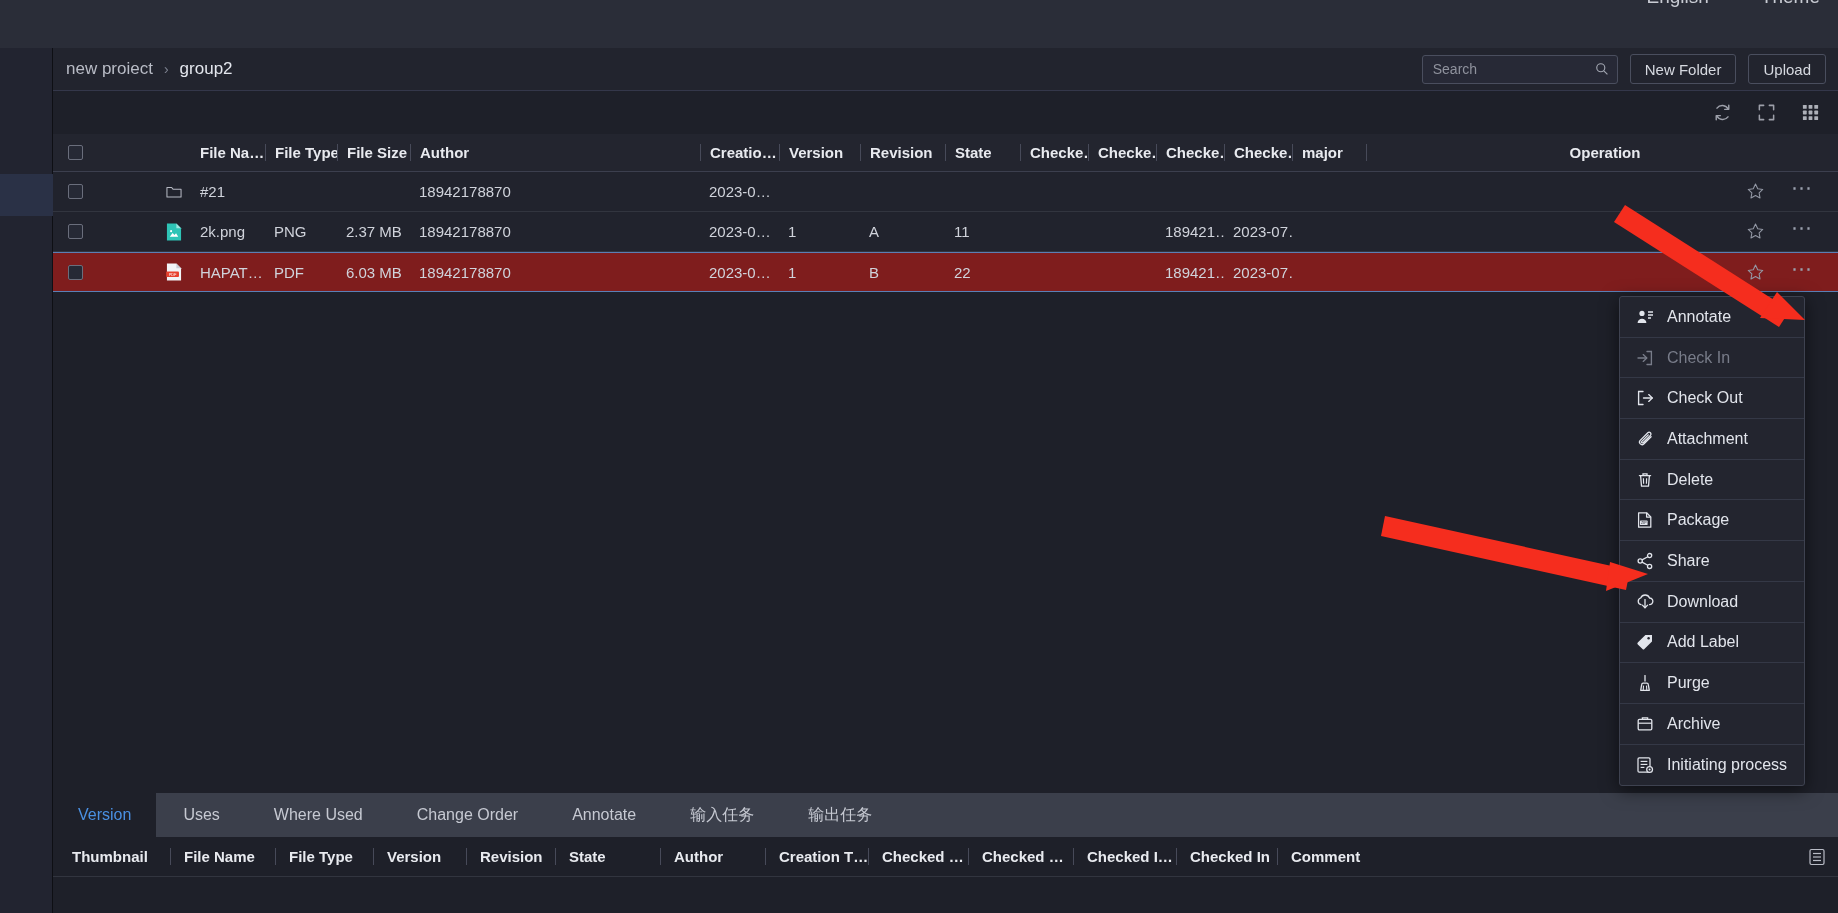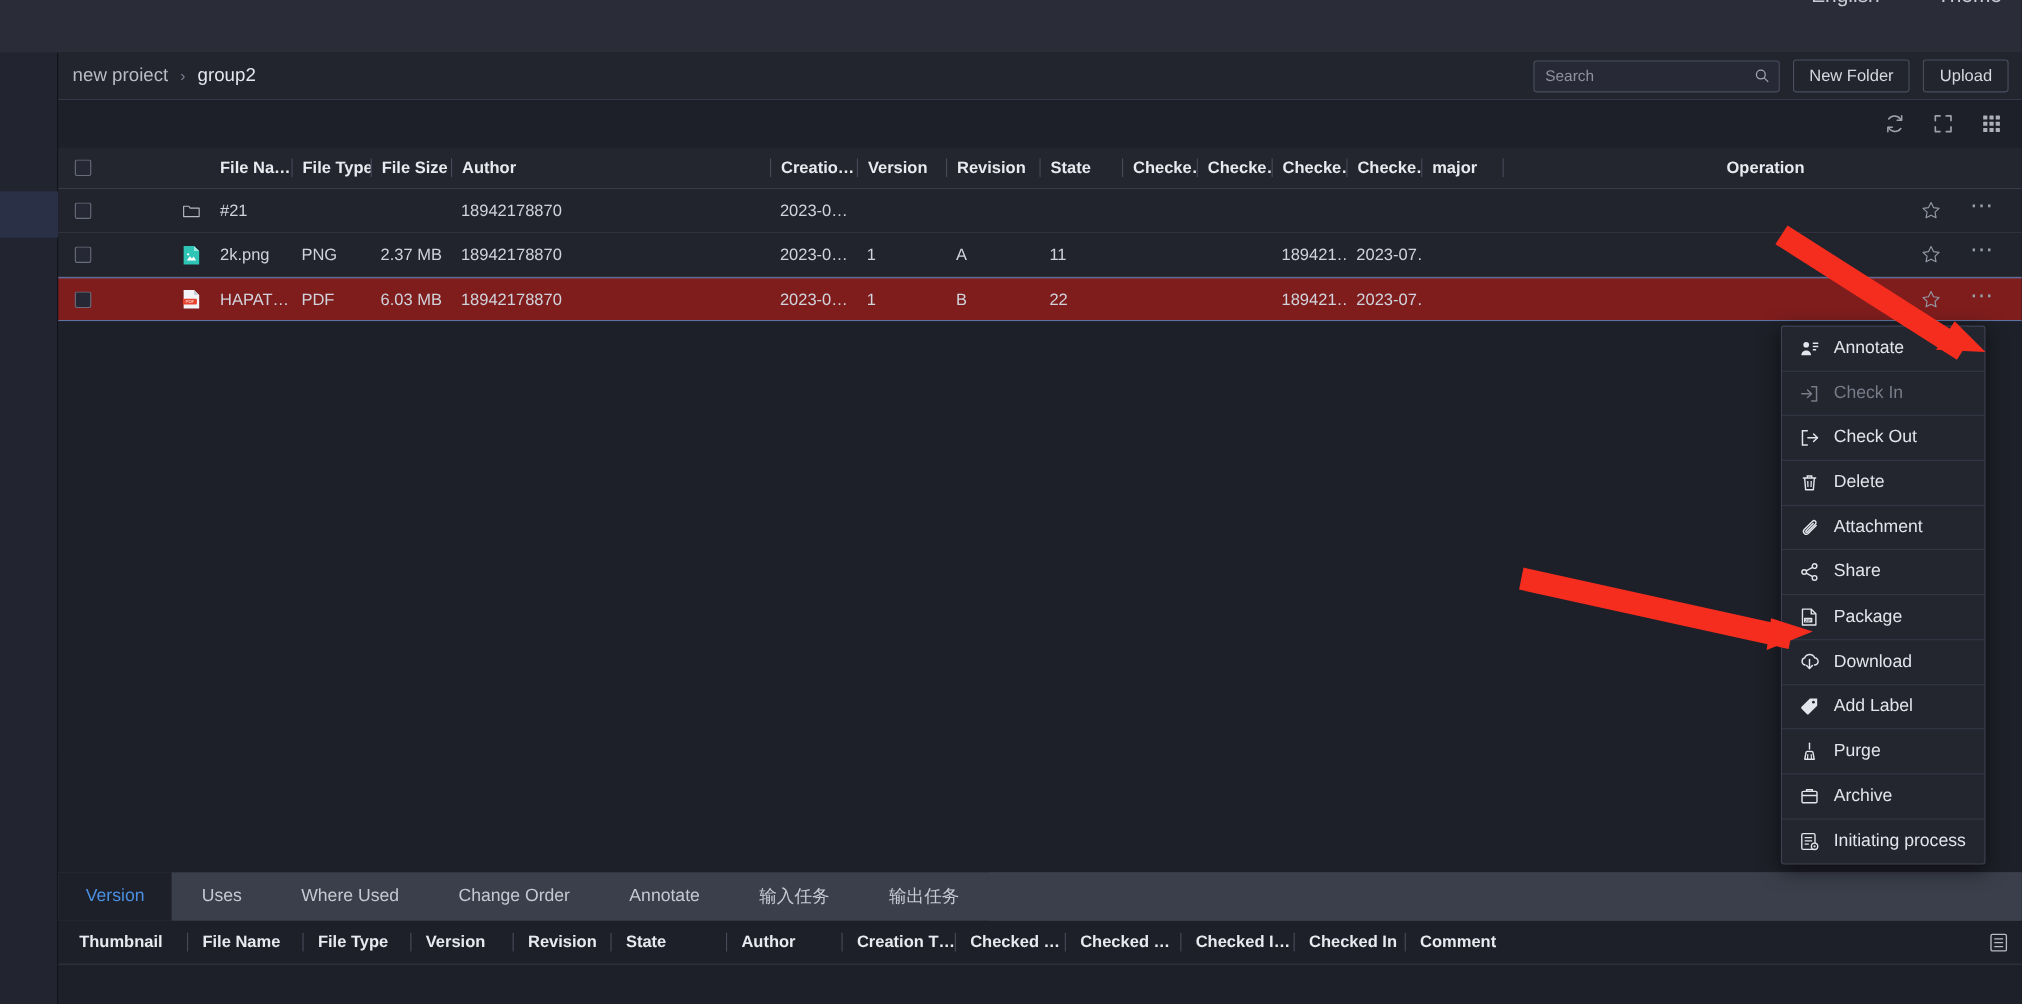--- a/index.html
+++ b/index.html
@@ -48,21 +48,21 @@
     display: flex; align-items: center; padding: 0 12px 0 13px;
     background: #22242e;
   }
   .crumb { font-size: 17px; color: #b9bcc6; cursor: pointer; }
   .crumb.current { color: #e4e7ee; }
   .crumb-sep {
     font-size: 14px; color: #7e8290; margin: 0 11px; user-select: none;
   }
   .crumb-spacer { flex: 1; }
   .searchbox {
-    position: relative; width: 224px; height: 29px;
+    position: relative; width: 196px; height: 29px;
     border: 1px solid #4a4e5e; border-radius: 3px;
     background: #272936; display: flex; align-items: center;
     padding: 0 26px 0 10px;
   }
   .searchbox input {
     border: 0; outline: 0; background: transparent; width: 100%;
     color: #d6d9e0; font-size: 14px; font-family: "Liberation Sans", sans-serif;
   }
   .searchbox input::placeholder { color: #8f929d; }
   .search-icon {
@@ -479,61 +479,61 @@
         </svg>
       </span>
       <span>Check Out</span>
     </div>
 
 
 
     <div class="mi">
       <span class="mi-ic">
         <svg width="18" height="18" viewBox="0 0 18 18">
+          <path d="M14.3 5.1L7 12.4a2.55 2.55 0 0 1-3.6-3.6l7.6-7.6a1.8 1.8 0 0 1 2.6 2.6l-7.3 7.3a.9.9 0 0 1-1.3-1.3l6.5-6.5" fill="none" stroke="#e2e5ec" stroke-width="1.3" stroke-linecap="round" stroke-linejoin="round" transform="translate(0.8,1.6)"></path>
+        </svg>
+      </span>
+      <span>Attachment</span>
+    </div>
+
+    <div class="mi">
+      <span class="mi-ic">
+        <svg width="18" height="18" viewBox="0 0 18 18">
           <path d="M3.4 4.6h11.2M7 4.6V2.8h4v1.8" fill="none" stroke="#e2e5ec" stroke-width="1.3" stroke-linecap="round"></path>
           <path d="M4.6 4.6l.9 10.6h7l.9-10.6" fill="none" stroke="#e2e5ec" stroke-width="1.3" stroke-linejoin="round"></path>
           <line x1="7.4" y1="7.2" x2="7.6" y2="12.8" stroke="#e2e5ec" stroke-width="1.15"></line>
           <line x1="10.6" y1="7.2" x2="10.4" y2="12.8" stroke="#e2e5ec" stroke-width="1.15"></line>
         </svg>
       </span>
       <span>Delete</span>
     </div>
 
     <div class="mi">
       <span class="mi-ic">
         <svg width="18" height="18" viewBox="0 0 18 18">
-          <path d="M14.3 5.1L7 12.4a2.55 2.55 0 0 1-3.6-3.6l7.6-7.6a1.8 1.8 0 0 1 2.6 2.6l-7.3 7.3a.9.9 0 0 1-1.3-1.3l6.5-6.5" fill="none" stroke="#e2e5ec" stroke-width="1.3" stroke-linecap="round" stroke-linejoin="round" transform="translate(0.8,1.6)"></path>
-        </svg>
-      </span>
-      <span>Attachment</span>
+          <path d="M2.6 1.8h8l4.2 4.2v10.2H2.6z" fill="none" stroke="#e2e5ec" stroke-width="1.25" stroke-linejoin="round"></path>
+          <path d="M10.6 1.8v4.3h4.2" fill="none" stroke="#e2e5ec" stroke-width="1.25" stroke-linejoin="round"></path>
+          <rect x="4" y="9.6" width="7.6" height="4.4" rx=".6" fill="#e2e5ec"></rect>
+          <text x="7.8" y="13.1" font-size="3.6" fill="#23252f" font-family="Liberation Sans, sans-serif" text-anchor="middle">ZIP</text>
+        </svg>
+      </span>
+      <span>Package</span>
     </div>
 
     <div class="mi">
       <span class="mi-ic">
         <svg width="18" height="18" viewBox="0 0 18 18">
           <circle cx="13.6" cy="3.6" r="2.1" fill="none" stroke="#e2e5ec" stroke-width="1.3"></circle>
           <circle cx="4.2" cy="9" r="2.1" fill="none" stroke="#e2e5ec" stroke-width="1.3"></circle>
           <circle cx="13.6" cy="14.4" r="2.1" fill="none" stroke="#e2e5ec" stroke-width="1.3"></circle>
           <line x1="6" y1="7.9" x2="11.8" y2="4.7" stroke="#e2e5ec" stroke-width="1.3"></line>
           <line x1="6" y1="10.1" x2="11.8" y2="13.3" stroke="#e2e5ec" stroke-width="1.3"></line>
         </svg>
       </span>
       <span>Share</span>
-    </div>
-
-    <div class="mi">
-      <span class="mi-ic">
-        <svg width="18" height="18" viewBox="0 0 18 18">
-          <path d="M2.6 1.8h8l4.2 4.2v10.2H2.6z" fill="none" stroke="#e2e5ec" stroke-width="1.25" stroke-linejoin="round"></path>
-          <path d="M10.6 1.8v4.3h4.2" fill="none" stroke="#e2e5ec" stroke-width="1.25" stroke-linejoin="round"></path>
-          <rect x="4" y="9.6" width="7.6" height="4.4" rx=".6" fill="#e2e5ec"></rect>
-          <text x="7.8" y="13.1" font-size="3.6" fill="#23252f" font-family="Liberation Sans, sans-serif" text-anchor="middle">ZIP</text>
-        </svg>
-      </span>
-      <span>Package</span>
     </div>
 
     <div class="mi">
       <span class="mi-ic">
         <svg width="18" height="18" viewBox="0 0 18 18">
           <path d="M5 11.6A3.4 3.4 0 0 1 4.7 5 4.8 4.8 0 0 1 13.6 5a3.2 3.2 0 0 1-.1 6.6" fill="none" stroke="#e2e5ec" stroke-width="1.3" stroke-linecap="round"></path>
           <line x1="9" y1="6.6" x2="9" y2="14.6" stroke="#e2e5ec" stroke-width="1.3" stroke-linecap="round"></line>
           <path d="M6.4 12.1L9 14.8l2.6-2.7" fill="none" stroke="#e2e5ec" stroke-width="1.3" stroke-linecap="round" stroke-linejoin="round"></path>
         </svg>
       </span>

